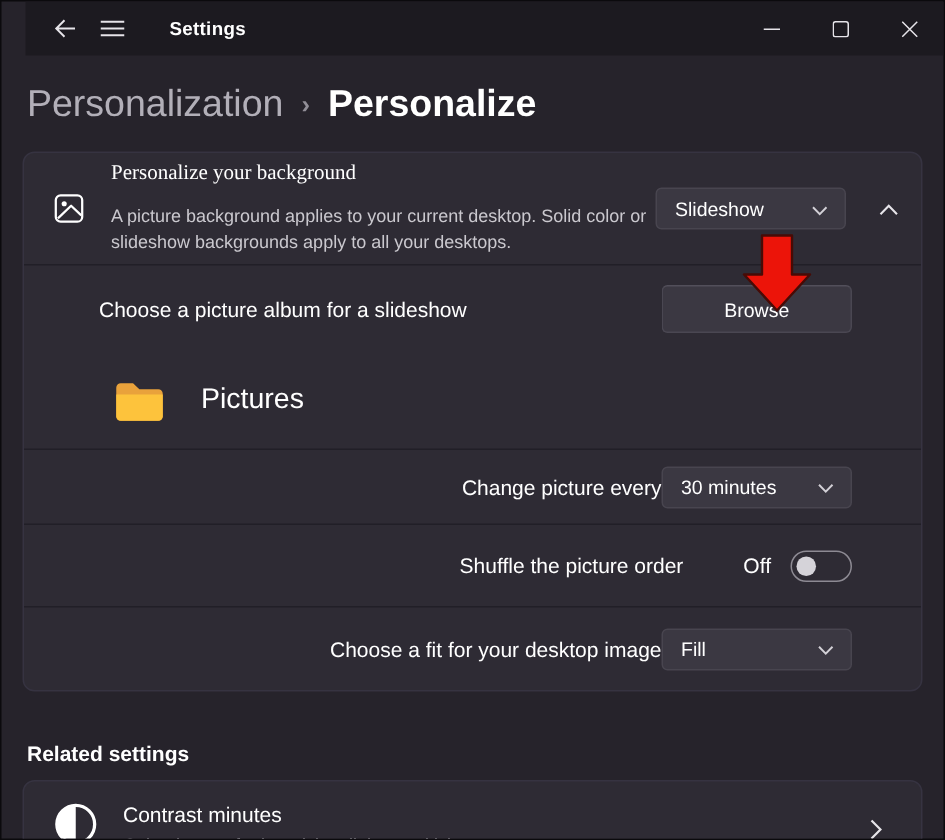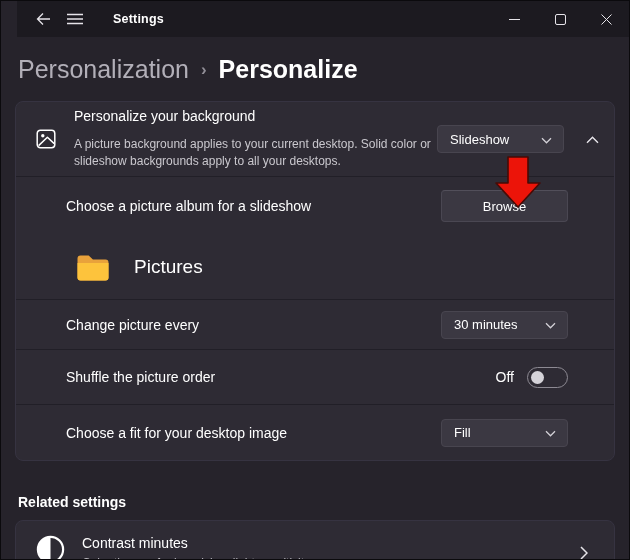--- a/index.html
+++ b/index.html
@@ -66,21 +66,21 @@
   .divider-top { border-top: 1px solid #211f27; }
 
   
   .header-row {
     height: 74px;
     display: flex; align-items: center;
     padding: 0 8px 0 20px;
   }
   .pic-icon { width: 20px; height: 20px; margin-right: 18px; flex: none; }
   .header-text { flex: 1; min-width: 0; }
-  .header-title { font-size: 14px; color: #ffffff; margin-bottom: 12px; }
+  .header-title { font-size: 14px; color: #ffffff; margin-bottom: 12px; font-family: Liberation Serif, serif; }
   .header-desc {
     font-size: 12px; color: #cac8ce; line-height: 1.4;
     max-width: 358px;
   }
   .dropdown {
     width: 127px; height: 28px;
     background: #3b3842;
     border: 1px solid #48454f;
     border-radius: 4px;
     display: flex; align-items: center; justify-content: space-between;
@@ -117,20 +117,21 @@
     height: 64px;
     display: flex; align-items: center;
     padding: 0 46px 0 60px;
   }
   .folder-icon { width: 34px; height: 28px; margin-right: 24px; flex: none; }
   .album-name { font-size: 19px; color: #ffffff; }
 
   .setting-row {
     display: flex; align-items: center;
     padding: 0 46px 0 50px;
+    text-align: right;
   }
   .h50 { height: 50px; }
   .h55 { height: 55px; }
   .h56 { height: 56px; }
 
   
   .toggle-group { display: flex; align-items: center; }
   .toggle-state { font-size: 14px; color: #ffffff; margin-right: 13px; margin-left: 40px; }
   .toggle {
     width: 41px; height: 21px;

